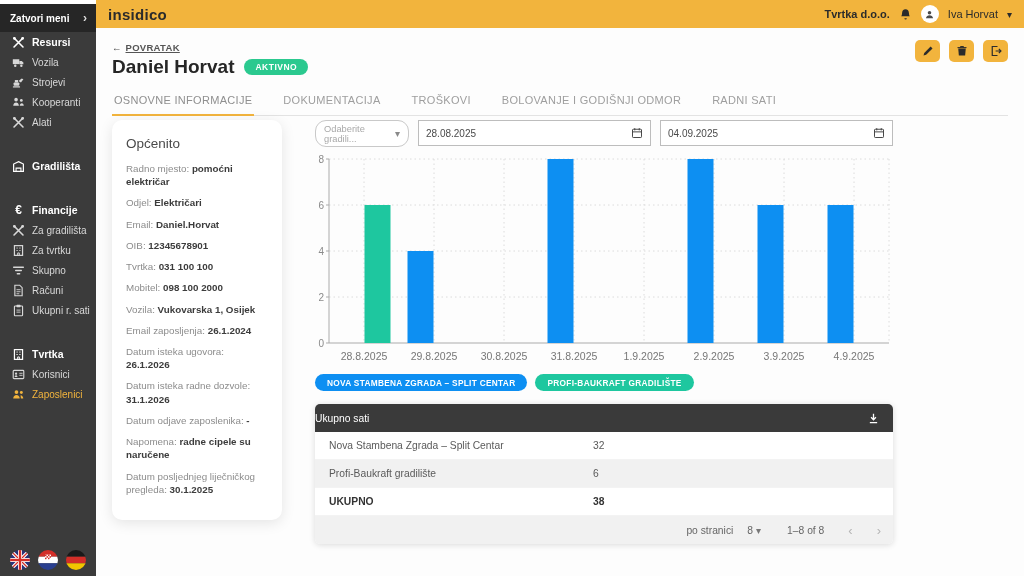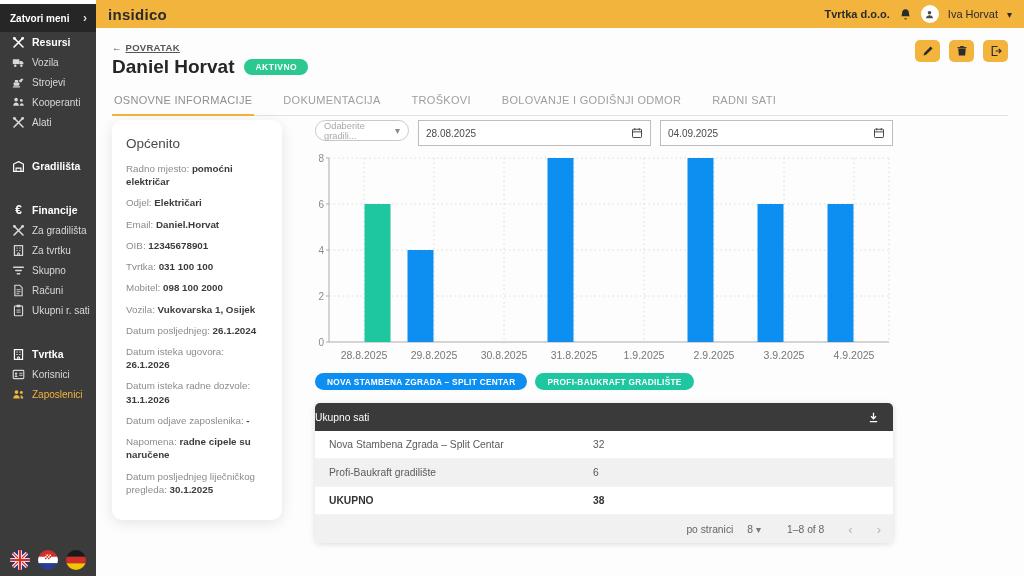--- a/index.html
+++ b/index.html
@@ -61,21 +61,21 @@
   
   .info-card { position:absolute; left:16px; top:92px; width:170px; min-height:310px; background:#fff;
                border-radius:10px; box-shadow:0 3px 14px rgba(0,0,0,.10); padding:16px 14px; }
   .card-title { font-size:13.5px; font-weight:normal; color:#4A4A4A; margin-bottom:11px; }
   .field { font-size:9.8px; color:#8C8C8C; margin-bottom:8px; line-height:1.35; }
   .field b { color:#3C3C3C; }
 
   
   .right-col { position:absolute; left:219px; top:92px; width:578px; }
   .filters { display:flex; gap:9px; margin-bottom:6px; }
-  .site-select { width:94px; height:21px; border:1px solid #C9C9C9; border-radius:11px;
+  .site-select { width:94px; height:27px; border:1px solid #C9C9C9; border-radius:11px;
                  display:flex; align-items:center; justify-content:space-between; padding:0 8px;
                  font-size:9.3px; color:#A9A9A9; background:#fff; cursor:pointer; }
   .site-select .caret { color:#8A8A8A; }
   .date-input { flex:1; height:21px; border:1px solid #BDBDBD; border-radius:0; background:#fff;
                 display:flex; align-items:center; justify-content:space-between; padding:12px 7px;
                 font-size:10px; color:#4A4A4A; cursor:pointer; }
   .date-input .icon { width:12px; height:12px; color:#444; }
   .chart svg { display:block; }
   .legend { display:flex; gap:8px; margin:3px 0 13px; }
   .legend-chip { color:#fff; font-size:8.3px; font-weight:bold; padding:3.5px 12px; border-radius:10px;
@@ -366,21 +366,21 @@
     <section class="info-card">
       <h2 class="card-title">Općenito</h2>
       <div id="fields">
           <p class="field"><span>Radno mjesto: </span><b>pomoćni električar</b></p>
           <p class="field"><span>Odjel: </span><b>Električari</b></p>
           <p class="field"><span>Email: </span><b>Daniel.Horvat</b></p>
           <p class="field"><span>OIB: </span><b>12345678901</b></p>
           <p class="field"><span>Tvrtka: </span><b>031 100 100</b></p>
           <p class="field"><span>Mobitel: </span><b>098 100 2000</b></p>
           <p class="field"><span>Vozila: </span><b>Vukovarska 1, Osijek</b></p>
-          <p class="field"><span>Datum posljednjeg: </span><b>26.1.2024</b></p>
+          <p class="field"><span>Email zaposljenja: </span><b>26.1.2024</b></p>
           <p class="field"><span>Datum isteka ugovora: </span><b>26.1.2026</b></p>
           <p class="field"><span>Datum isteka radne dozvole: </span><b>31.1.2026</b></p>
           <p class="field"><span>Datum odjave zaposlenika: </span><b>-</b></p>
           <p class="field"><span>Napomena: </span><b>radne cipele su naručene</b></p>
           <p class="field"><span>Datum posljednjeg liječničkog pregleda: </span><b>30.1.2025</b></p>
         </div>
     </section>
 
     <section class="right-col">
       <div class="filters">

